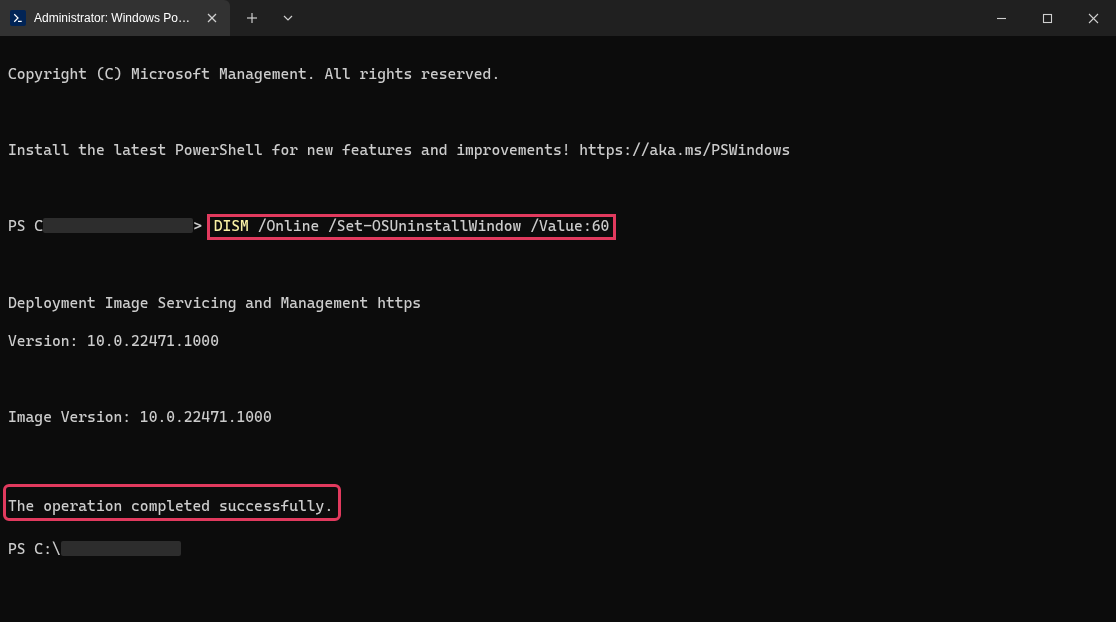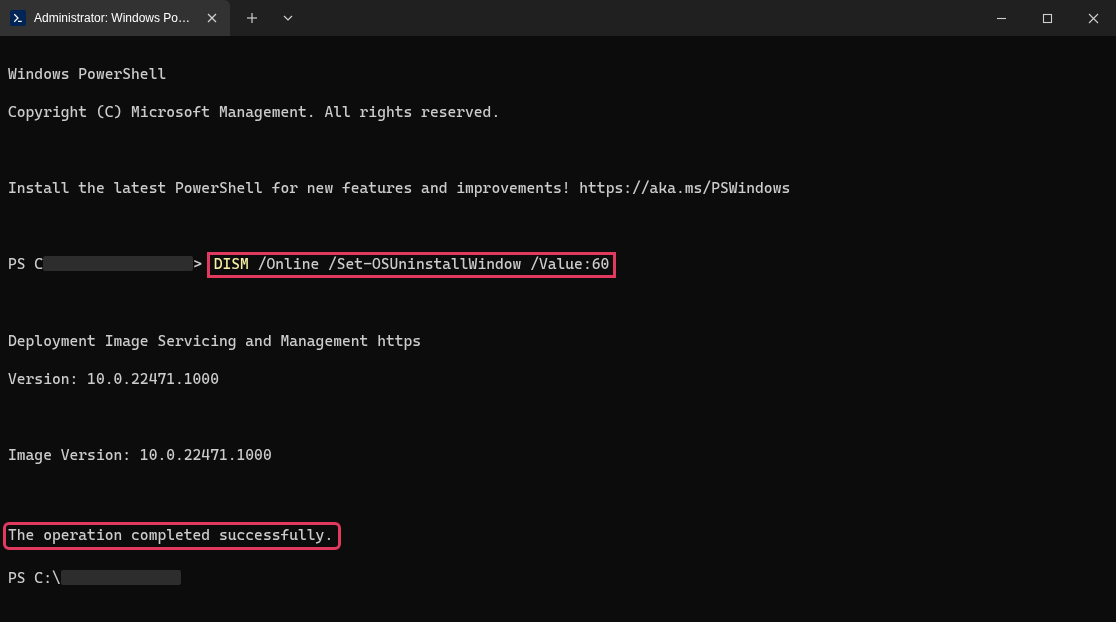--- a/index.html
+++ b/index.html
@@ -103,21 +103,21 @@
   .box {
     border: 3px solid #e13a5e;
     border-radius: 0;
     padding: 0 4px 1px 4px;
     display: inline-block;
     margin: -3px -4px;
   }
   .box2 {
     border: 3px solid #e13a5e;
     border-radius: 6px;
-    padding: 1px 5px 2px 2px;
+    padding: 10px 5px 2px 2px;
     display: inline-block;
     margin-left: -5px;
   }
 </style>
 </head>
 <body>
 
 <div class="window">
 
   <div class="titlebar">
@@ -163,21 +163,20 @@
       <span class="wbtn close">
         <svg width="11" height="11" viewBox="0 0 11 11">
             <line x1="1" y1="1" x2="10" y2="10" stroke="currentColor" stroke-width="1.1"></line>
             <line x1="10" y1="1" x2="1" y2="10" stroke="currentColor" stroke-width="1.1"></line>
           </svg>
       </span>
     </div>
   </div>
 
   <div class="terminal">
-<span class="line">Windows PowerShell</span>
 <span class="line">Copyright (C) Microsoft Management. All rights reserved.</span>
 <span class="line"> </span>
 <span class="line">Install the latest PowerShell for new features and improvements! https://aka.ms/PSWindows</span>
 <span class="line"> </span>
 <span class="line"><span>PS C</span><span class="redact" style="width:150px"></span><span>&gt; </span><span class="box"><span class="yellow">DISM</span><span> /Online /Set-OSUninstallWindow /Value:60</span></span></span>
 <span class="line"> </span>
 <span class="line">Deployment Image Servicing and Management https</span>
 <span class="line">Version: 10.0.22471.1000</span>
 <span class="line"> </span>
 <span class="line">Image Version: 10.0.22471.1000</span>

